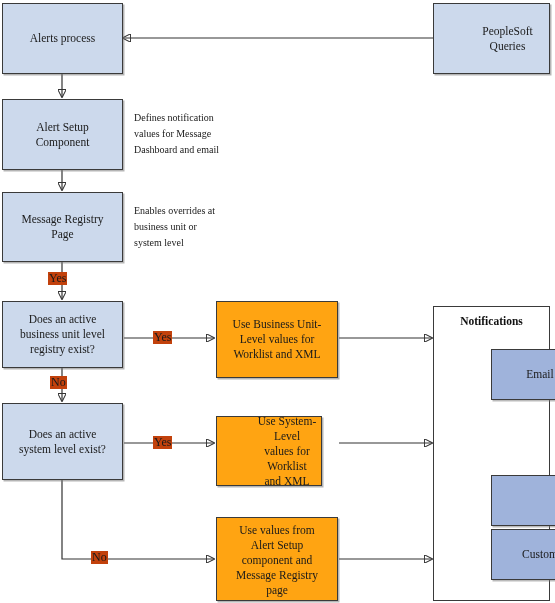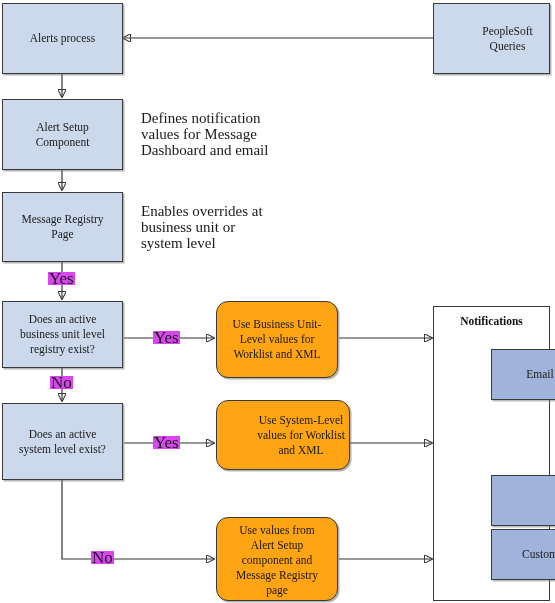--- a/index.html
+++ b/index.html
@@ -30,21 +30,20 @@
     line-height: 15px;
     color: #1a1a1a;
     padding: 2px 4px;
     box-shadow: 1.5px 1.5px 0 rgba(120,120,120,0.55);
   }
   .node.blue {
     background: #ccd9ec;
   }
   .node.orange {
     background: #ffa412;
-    border-radius: 12px;
   }
   .node.notifblue {
     background: #9fb3db;
     box-shadow: 1.5px 1.5px 0 rgba(120,120,120,0.5);
     margin-left: 48px;
   }
   .panel {
     position: absolute;
     box-sizing: border-box;
     border: 1px solid #3a3a3a;
@@ -53,32 +52,31 @@
   .panel-title {
     position: absolute;
     width: 100%;
     text-align: center;
     font-size: 11.5px;
     font-weight: bold;
     color: #111111;
   }
   .annot {
     position: absolute;
-    font-size: 15px;
+    font-size: 10px;
     line-height: 16px;
     color: #1a1a1a;
     white-space: pre-line;
-    margin-left: 7px;
   }
   .edge-label {
     position: absolute;
-    font-size: 17px;
+    font-size: 12px;
     line-height: 13px;
     color: #1a1a1a;
-    background: #d946ef;
+    background: #c2410c;
     padding: 0 1px;
     white-space: nowrap;
   }
   svg.wires {
     position: absolute;
     left: 0;
     top: 0;
     width: 555px;
     height: 603px;
     pointer-events: none;
@@ -151,21 +149,21 @@
     <span style="white-space:pre-line;margin-left:32px;">PeopleSoft
 Queries</span>
   </div>
 
   <div class="node orange" style="left:216px; top:301px; width:122px; height:77px;">
     <span style="white-space:pre-line;">Use Business Unit-
 Level values for
 Worklist and XML</span>
   </div>
 
-  <div class="node orange" style="left:216px; top:400px; width:134px; height:70px;padding-left:40px;">
+  <div class="node orange" style="left:216px; top:416px; width:106px; height:70px;padding-left:40px;">
     <span style="white-space:pre-line;">Use System-Level
 values for Worklist
 and XML</span>
   </div>
 
   <div class="node orange" style="left:216px; top:517px; width:122px; height:84px;align-items:flex-end;">
     <span style="white-space:pre-line;">Use values from
 Alert Setup
 component and
 Message Registry

